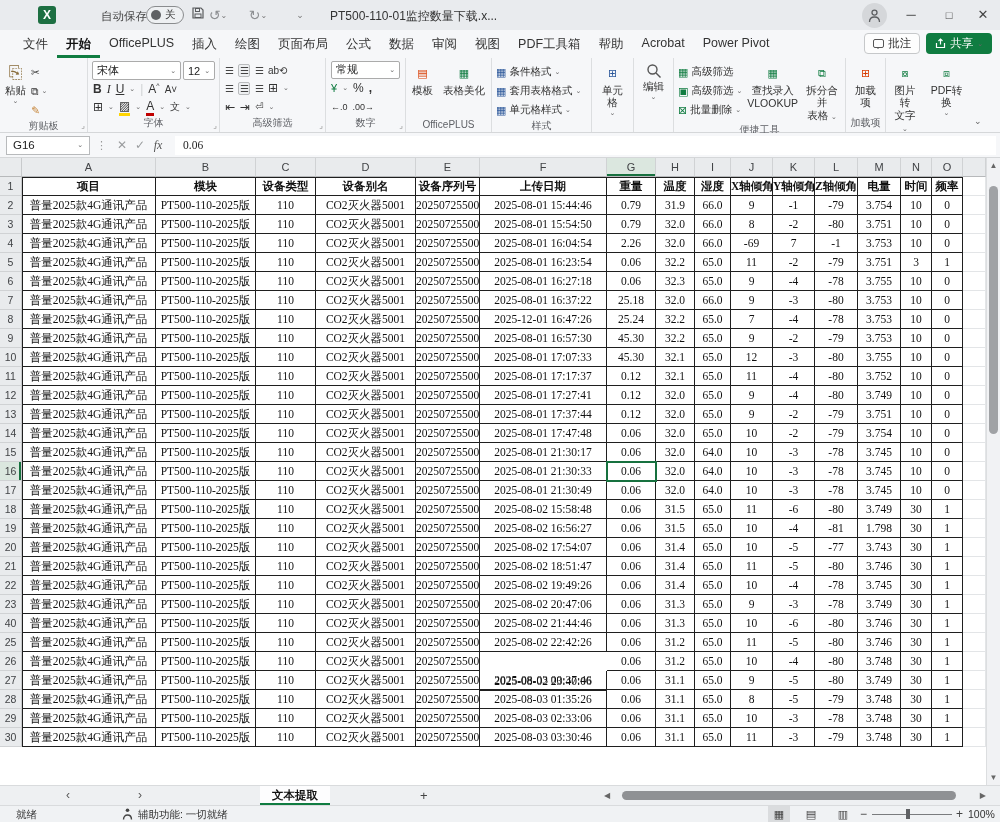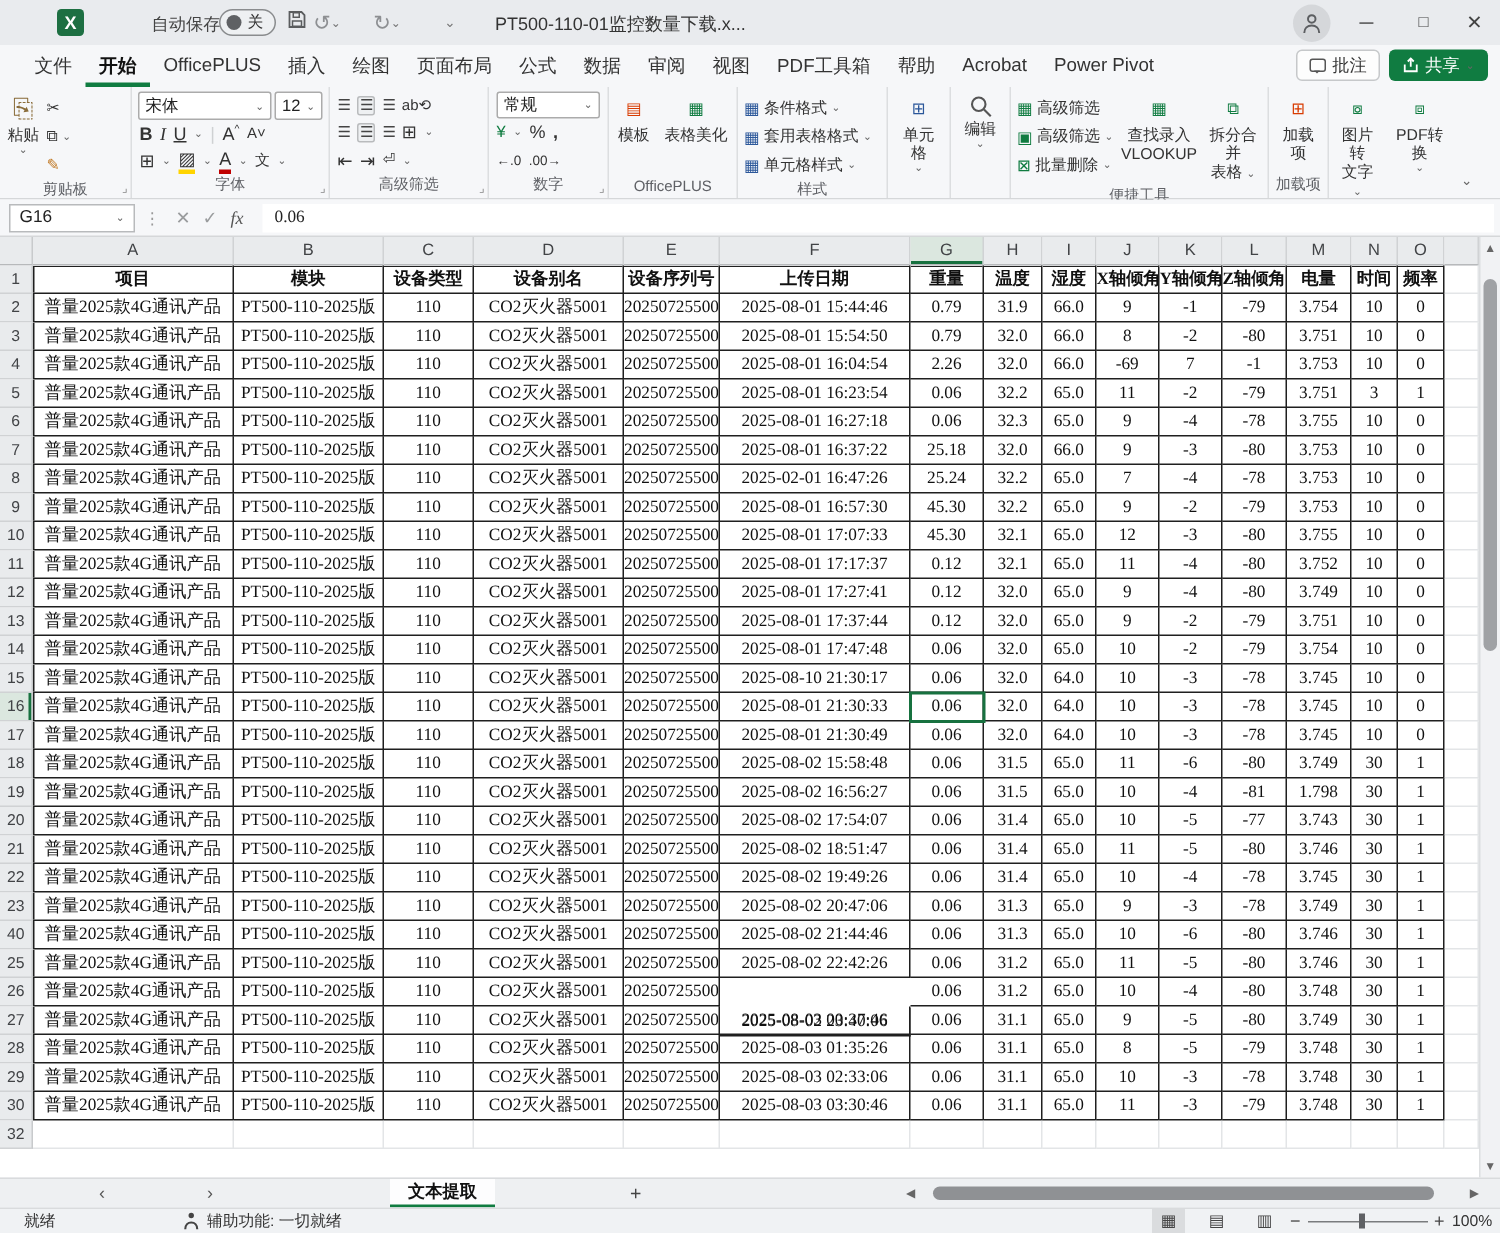--- a/index.html
+++ b/index.html
@@ -579,21 +579,21 @@
           <div class="cell dat" style="width: 31px;">0</div>
           <div class="cell empty" style="width: 23px;"></div>
         </div>
         <div class="grow">
           <div class="rowhdr">8</div>
           <div class="cell dat bl" style="width: 134px;">普量2025款4G通讯产品</div>
           <div class="cell dat" style="width: 100px;">PT500-110-2025版</div>
           <div class="cell dat" style="width: 60px;">110</div>
           <div class="cell dat" style="width: 100px;">CO2灭火器5001</div>
           <div class="cell dat" style="width: 64px;">202507255001</div>
-          <div class="cell dat" style="width: 127px;">2025-02-01 16:47:26</div>
+          <div class="cell dat" style="width: 127px;">2025-12-01 16:47:26</div>
           <div class="cell dat" style="width: 49px;">25.24</div>
           <div class="cell dat" style="width: 39px;">32.2</div>
           <div class="cell dat" style="width: 36px;">65.0</div>
           <div class="cell dat" style="width: 42px;">7</div>
           <div class="cell dat" style="width: 42px;">-4</div>
           <div class="cell dat" style="width: 43px;">-78</div>
           <div class="cell dat" style="width: 43px;">3.753</div>
           <div class="cell dat" style="width: 31px;">10</div>
           <div class="cell dat" style="width: 31px;">0</div>
           <div class="cell empty" style="width: 23px;"></div>
@@ -712,21 +712,21 @@
           <div class="cell dat" style="width: 31px;">0</div>
           <div class="cell empty" style="width: 23px;"></div>
         </div>
         <div class="grow">
           <div class="rowhdr">15</div>
           <div class="cell dat bl" style="width: 134px;">普量2025款4G通讯产品</div>
           <div class="cell dat" style="width: 100px;">PT500-110-2025版</div>
           <div class="cell dat" style="width: 60px;">110</div>
           <div class="cell dat" style="width: 100px;">CO2灭火器5001</div>
           <div class="cell dat" style="width: 64px;">202507255001</div>
-          <div class="cell dat" style="width: 127px;">2025-08-10 21:30:17</div>
+          <div class="cell dat" style="width: 127px;">2025-08-01 21:30:17</div>
           <div class="cell dat" style="width: 49px;">0.06</div>
           <div class="cell dat" style="width: 39px;">32.0</div>
           <div class="cell dat" style="width: 36px;">64.0</div>
           <div class="cell dat" style="width: 42px;">10</div>
           <div class="cell dat" style="width: 42px;">-3</div>
           <div class="cell dat" style="width: 43px;">-78</div>
           <div class="cell dat" style="width: 43px;">3.745</div>
           <div class="cell dat" style="width: 31px;">10</div>
           <div class="cell dat" style="width: 31px;">0</div>
           <div class="cell empty" style="width: 23px;"></div>
@@ -1007,39 +1007,20 @@
           <div class="cell dat" style="width: 127px;">2025-08-03 03:30:46</div>
           <div class="cell dat" style="width: 49px;">0.06</div>
           <div class="cell dat" style="width: 39px;">31.1</div>
           <div class="cell dat" style="width: 36px;">65.0</div>
           <div class="cell dat" style="width: 42px;">11</div>
           <div class="cell dat" style="width: 42px;">-3</div>
           <div class="cell dat" style="width: 43px;">-79</div>
           <div class="cell dat" style="width: 43px;">3.748</div>
           <div class="cell dat" style="width: 31px;">30</div>
           <div class="cell dat" style="width: 31px;">1</div>
-          <div class="cell empty" style="width: 23px;"></div>
-        </div>
-        <div class="grow">
-          <div class="rowhdr">32</div>
-          <div class="cell empty" style="width: 134px;"></div>
-          <div class="cell empty" style="width: 100px;"></div>
-          <div class="cell empty" style="width: 60px;"></div>
-          <div class="cell empty" style="width: 100px;"></div>
-          <div class="cell empty" style="width: 64px;"></div>
-          <div class="cell empty" style="width: 127px;"></div>
-          <div class="cell empty" style="width: 49px;"></div>
-          <div class="cell empty" style="width: 39px;"></div>
-          <div class="cell empty" style="width: 36px;"></div>
-          <div class="cell empty" style="width: 42px;"></div>
-          <div class="cell empty" style="width: 42px;"></div>
-          <div class="cell empty" style="width: 43px;"></div>
-          <div class="cell empty" style="width: 43px;"></div>
-          <div class="cell empty" style="width: 31px;"></div>
-          <div class="cell empty" style="width: 31px;"></div>
           <div class="cell empty" style="width: 23px;"></div>
         </div>
       </div>
   </div>
 
   <div class="vscroll">
     <div class="vs-arrow">▲</div>
     <div class="vs-thumb"></div>
     <div class="vs-arrow vs-down">▼</div>
   </div>

